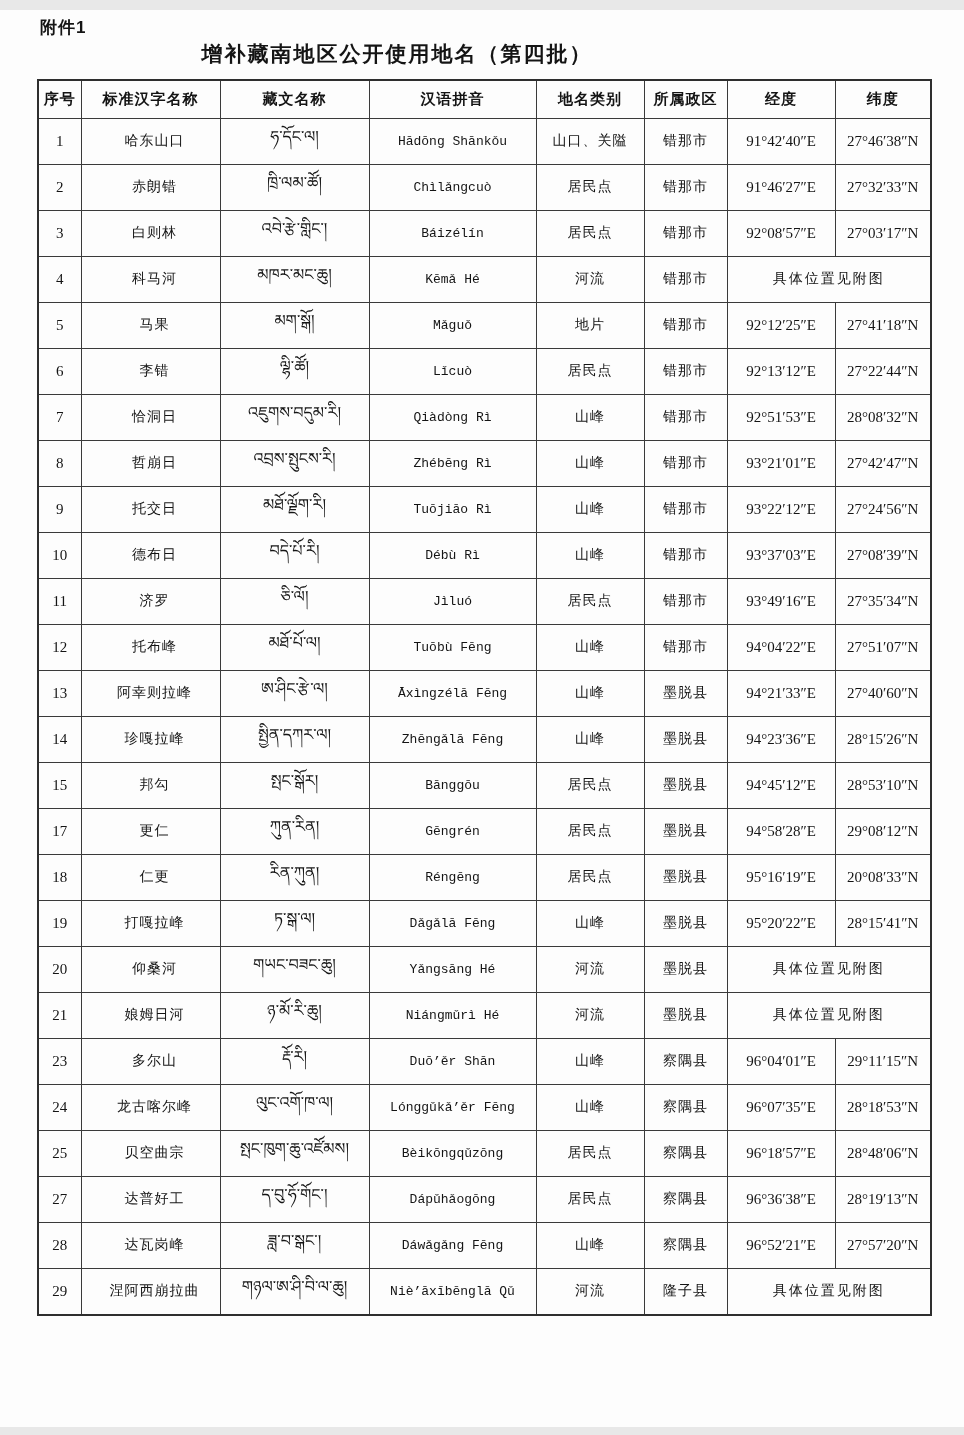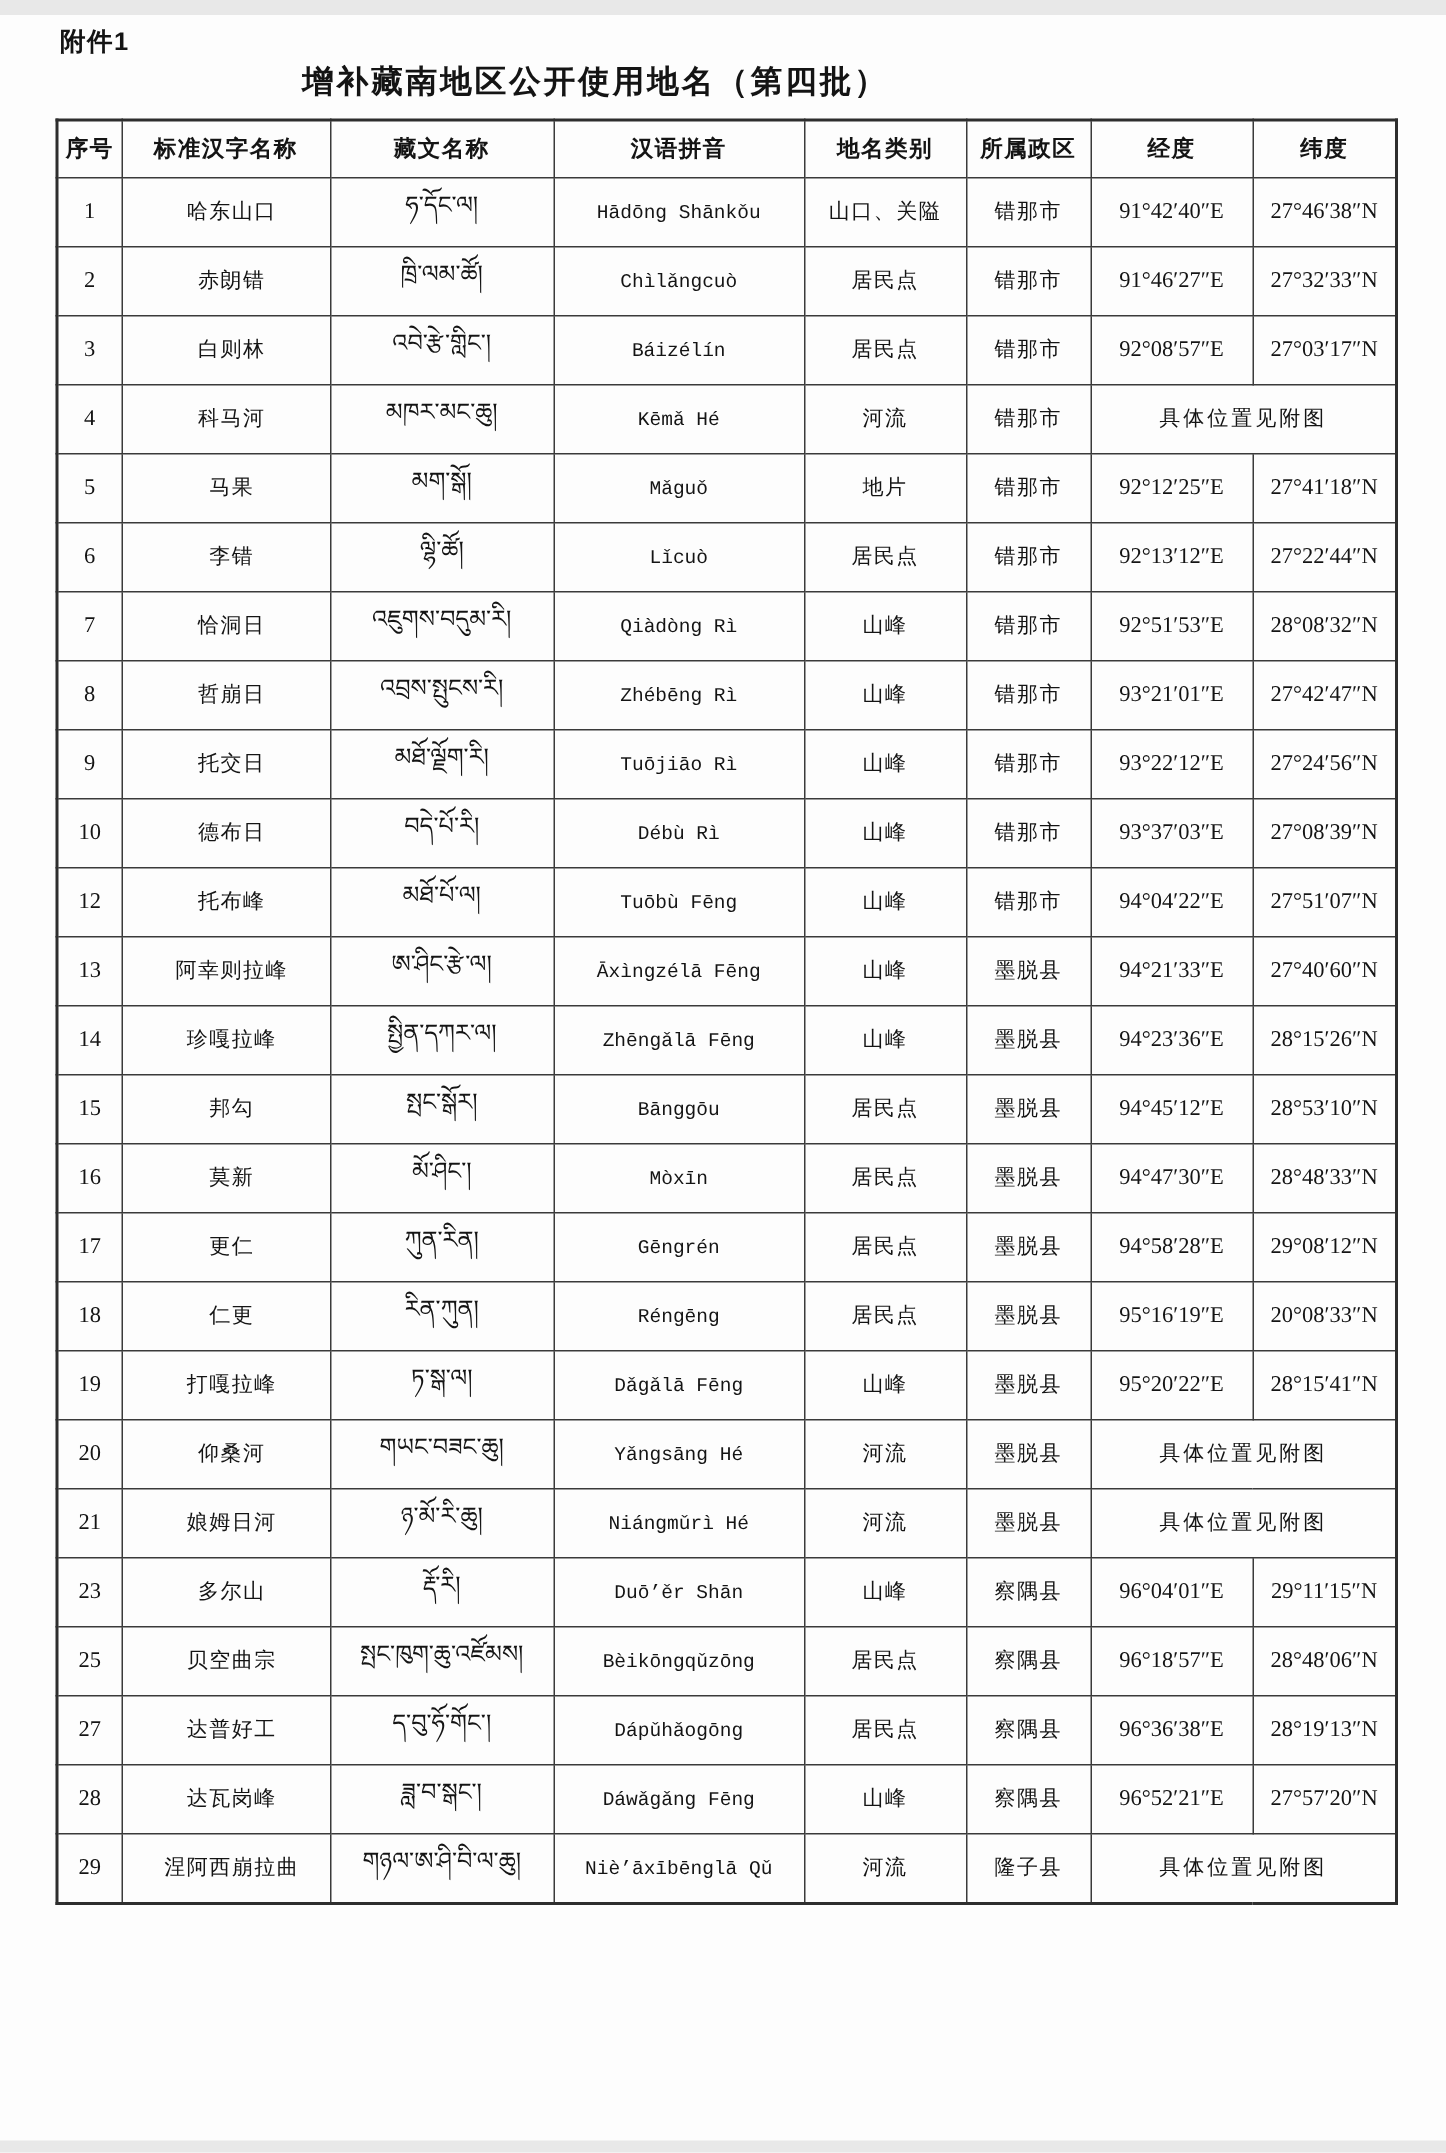--- a/index.html
+++ b/index.html
@@ -183,20 +183,30 @@
         <td class="c-no">10</td>
         <td class="c-name">德布日</td>
         <td class="c-tib">བདེ་པོ་རི།</td>
         <td class="c-pin">Débù Rì</td>
         <td class="c-cat">山峰</td>
         <td class="c-reg">错那市</td>
         <td class="c-lng">93°37′03″E</td>
         <td class="c-lat">27°08′39″N</td>
       </tr>
       <tr>
+        <td class="c-no">11</td>
+        <td class="c-name">济罗</td>
+        <td class="c-tib">ཅི་ལོ།</td>
+        <td class="c-pin">Jìluó</td>
+        <td class="c-cat">居民点</td>
+        <td class="c-reg">错那市</td>
+        <td class="c-lng">93°49′16″E</td>
+        <td class="c-lat">27°35′34″N</td>
+      </tr>
+      <tr>
         <td class="c-no">12</td>
         <td class="c-name">托布峰</td>
         <td class="c-tib">མཐོ་པོ་ལ།</td>
         <td class="c-pin">Tuōbù Fēng</td>
         <td class="c-cat">山峰</td>
         <td class="c-reg">错那市</td>
         <td class="c-lng">94°04′22″E</td>
         <td class="c-lat">27°51′07″N</td>
       </tr>
       <tr>
@@ -221,30 +231,20 @@
       </tr>
       <tr>
         <td class="c-no">15</td>
         <td class="c-name">邦勾</td>
         <td class="c-tib">སྤང་སྒོར།</td>
         <td class="c-pin">Bānggōu</td>
         <td class="c-cat">居民点</td>
         <td class="c-reg">墨脱县</td>
         <td class="c-lng">94°45′12″E</td>
         <td class="c-lat">28°53′10″N</td>
-      </tr>
-      <tr>
-        <td class="c-no">16</td>
-        <td class="c-name">莫新</td>
-        <td class="c-tib">མོ་ཤིང་།</td>
-        <td class="c-pin">Mòxīn</td>
-        <td class="c-cat">居民点</td>
-        <td class="c-reg">墨脱县</td>
-        <td class="c-lng">94°47′30″E</td>
-        <td class="c-lat">28°48′33″N</td>
       </tr>
       <tr>
         <td class="c-no">17</td>
         <td class="c-name">更仁</td>
         <td class="c-tib">ཀུན་རིན།</td>
         <td class="c-pin">Gēngrén</td>
         <td class="c-cat">居民点</td>
         <td class="c-reg">墨脱县</td>
         <td class="c-lng">94°58′28″E</td>
         <td class="c-lat">29°08′12″N</td>
@@ -289,20 +289,30 @@
       </tr>
       <tr>
         <td class="c-no">23</td>
         <td class="c-name">多尔山</td>
         <td class="c-tib">རྡོ་རི།</td>
         <td class="c-pin">Duō’ěr Shān</td>
         <td class="c-cat">山峰</td>
         <td class="c-reg">察隅县</td>
         <td class="c-lng">96°04′01″E</td>
         <td class="c-lat">29°11′15″N</td>
+      </tr>
+      <tr>
+        <td class="c-no">24</td>
+        <td class="c-name">龙古喀尔峰</td>
+        <td class="c-tib">ལུང་འགོ་ཁ་ལ།</td>
+        <td class="c-pin">Lónggǔkǎ’ěr Fēng</td>
+        <td class="c-cat">山峰</td>
+        <td class="c-reg">察隅县</td>
+        <td class="c-lng">96°07′35″E</td>
+        <td class="c-lat">28°18′53″N</td>
       </tr>
       <tr>
         <td class="c-no">25</td>
         <td class="c-name">贝空曲宗</td>
         <td class="c-tib">སྤང་ཁུག་ཆུ་འཛོམས།</td>
         <td class="c-pin">Bèikōngqǔzōng</td>
         <td class="c-cat">居民点</td>
         <td class="c-reg">察隅县</td>
         <td class="c-lng">96°18′57″E</td>
         <td class="c-lat">28°48′06″N</td>

